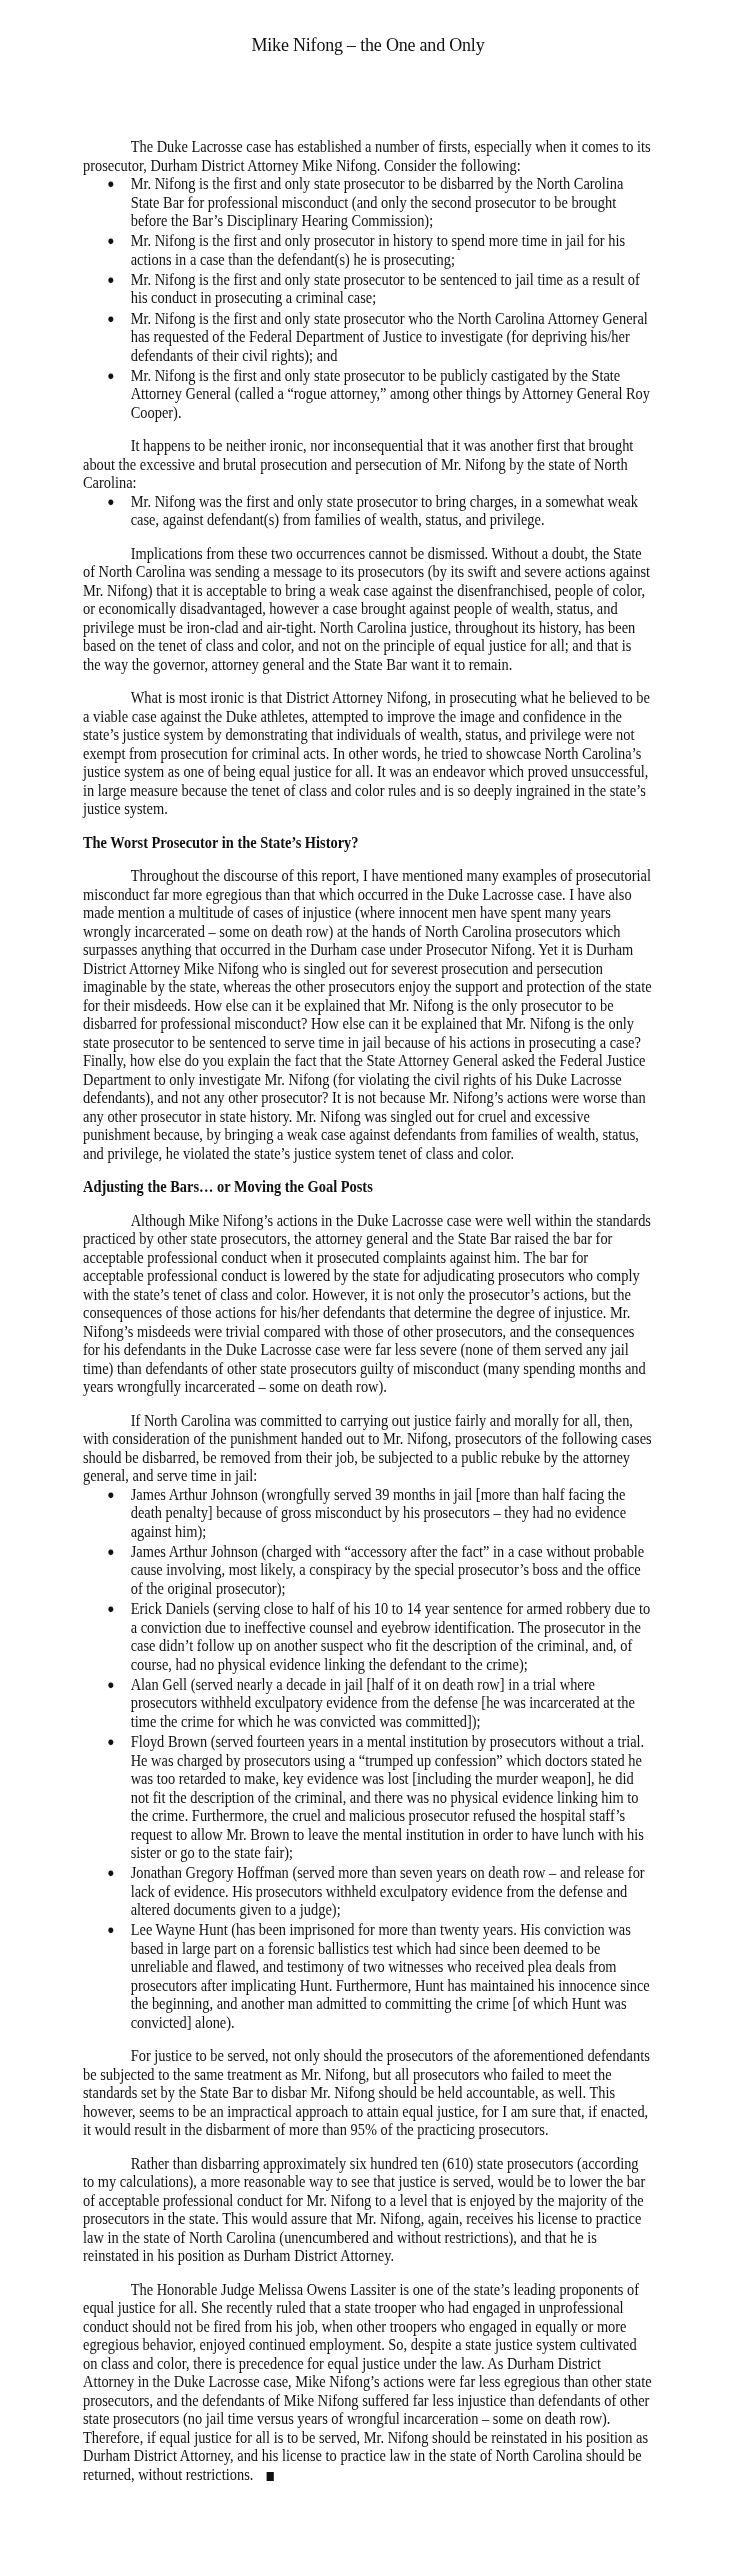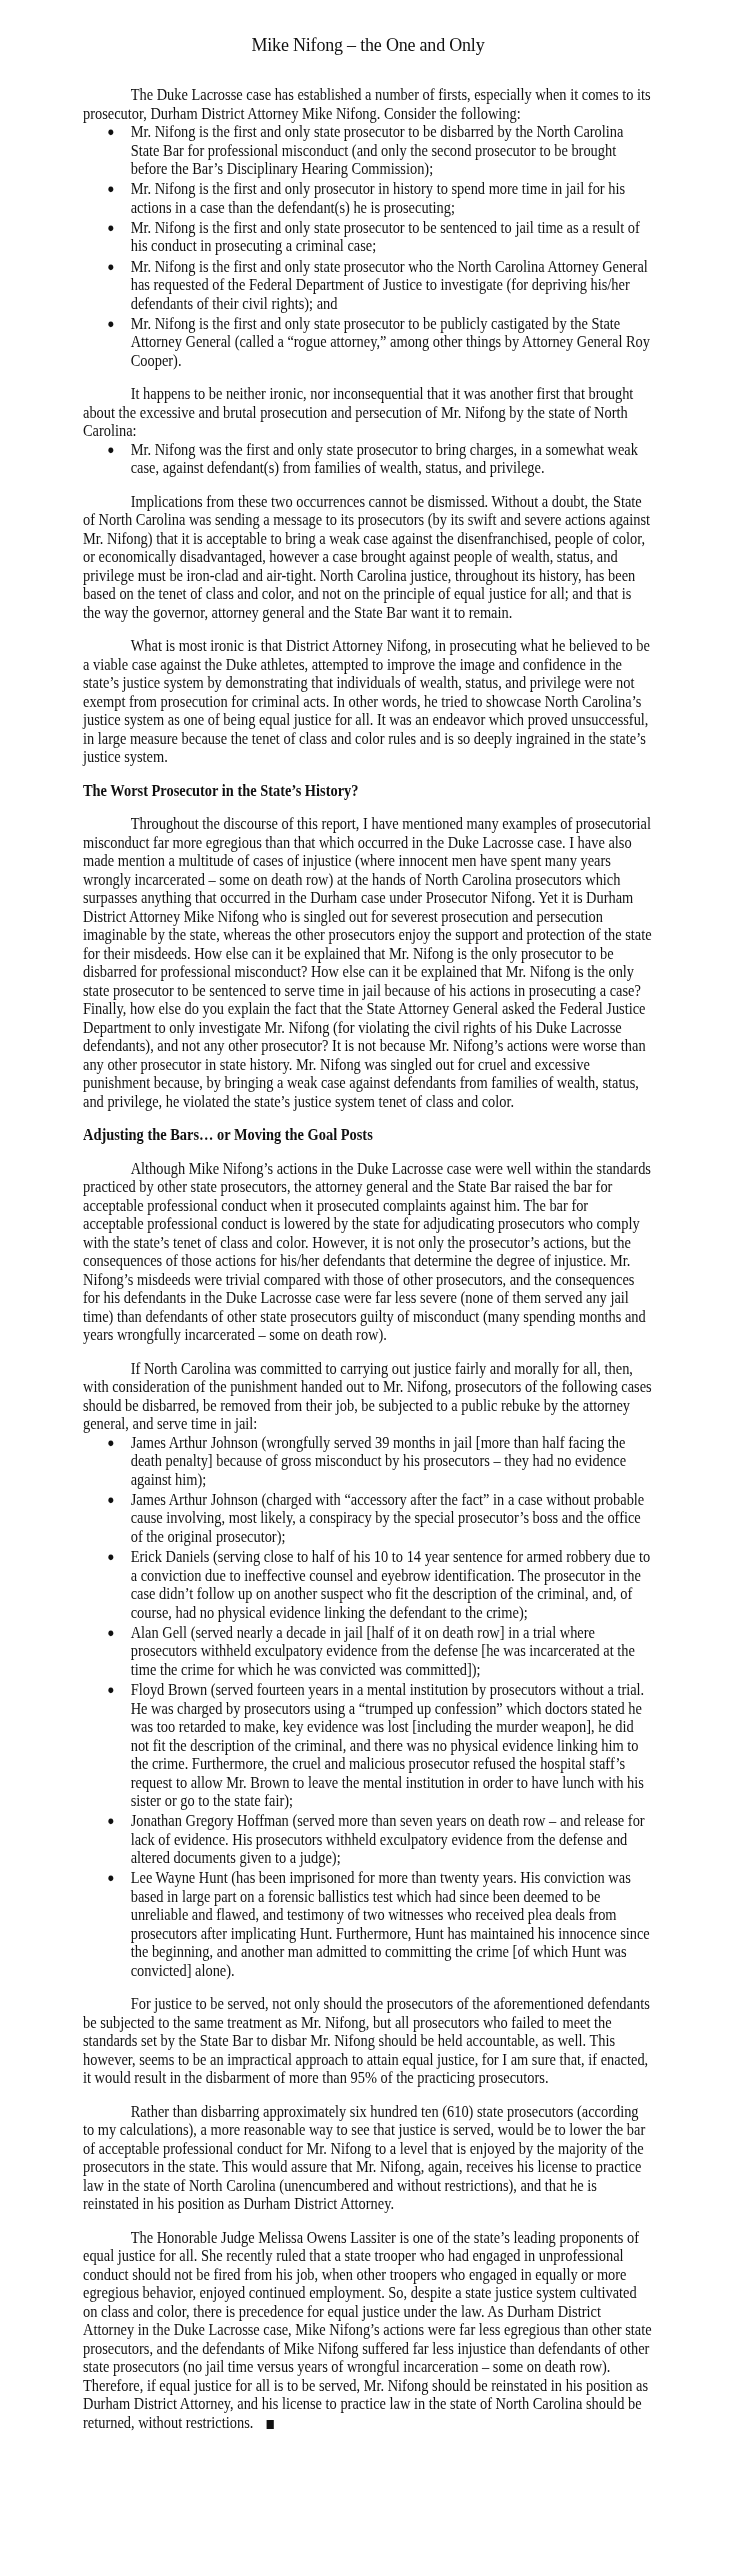--- a/index.html
+++ b/index.html
@@ -14,21 +14,21 @@
     .page {
       position: absolute;
       left: 83px;
       top: 33px;
       width: 570px;
     }
     .title {
       text-align: center;
       font-size: 18px;
       line-height: 25px;
-      margin: 0 0 28px 0;
+      margin: 0 0 80px 0;
       font-weight: normal;
       letter-spacing: -0.2px;
     }
     .condense {
       
       width: 632px;
       transform: scaleX(0.9);
       transform-origin: 0 0;
     }
     p.para {

